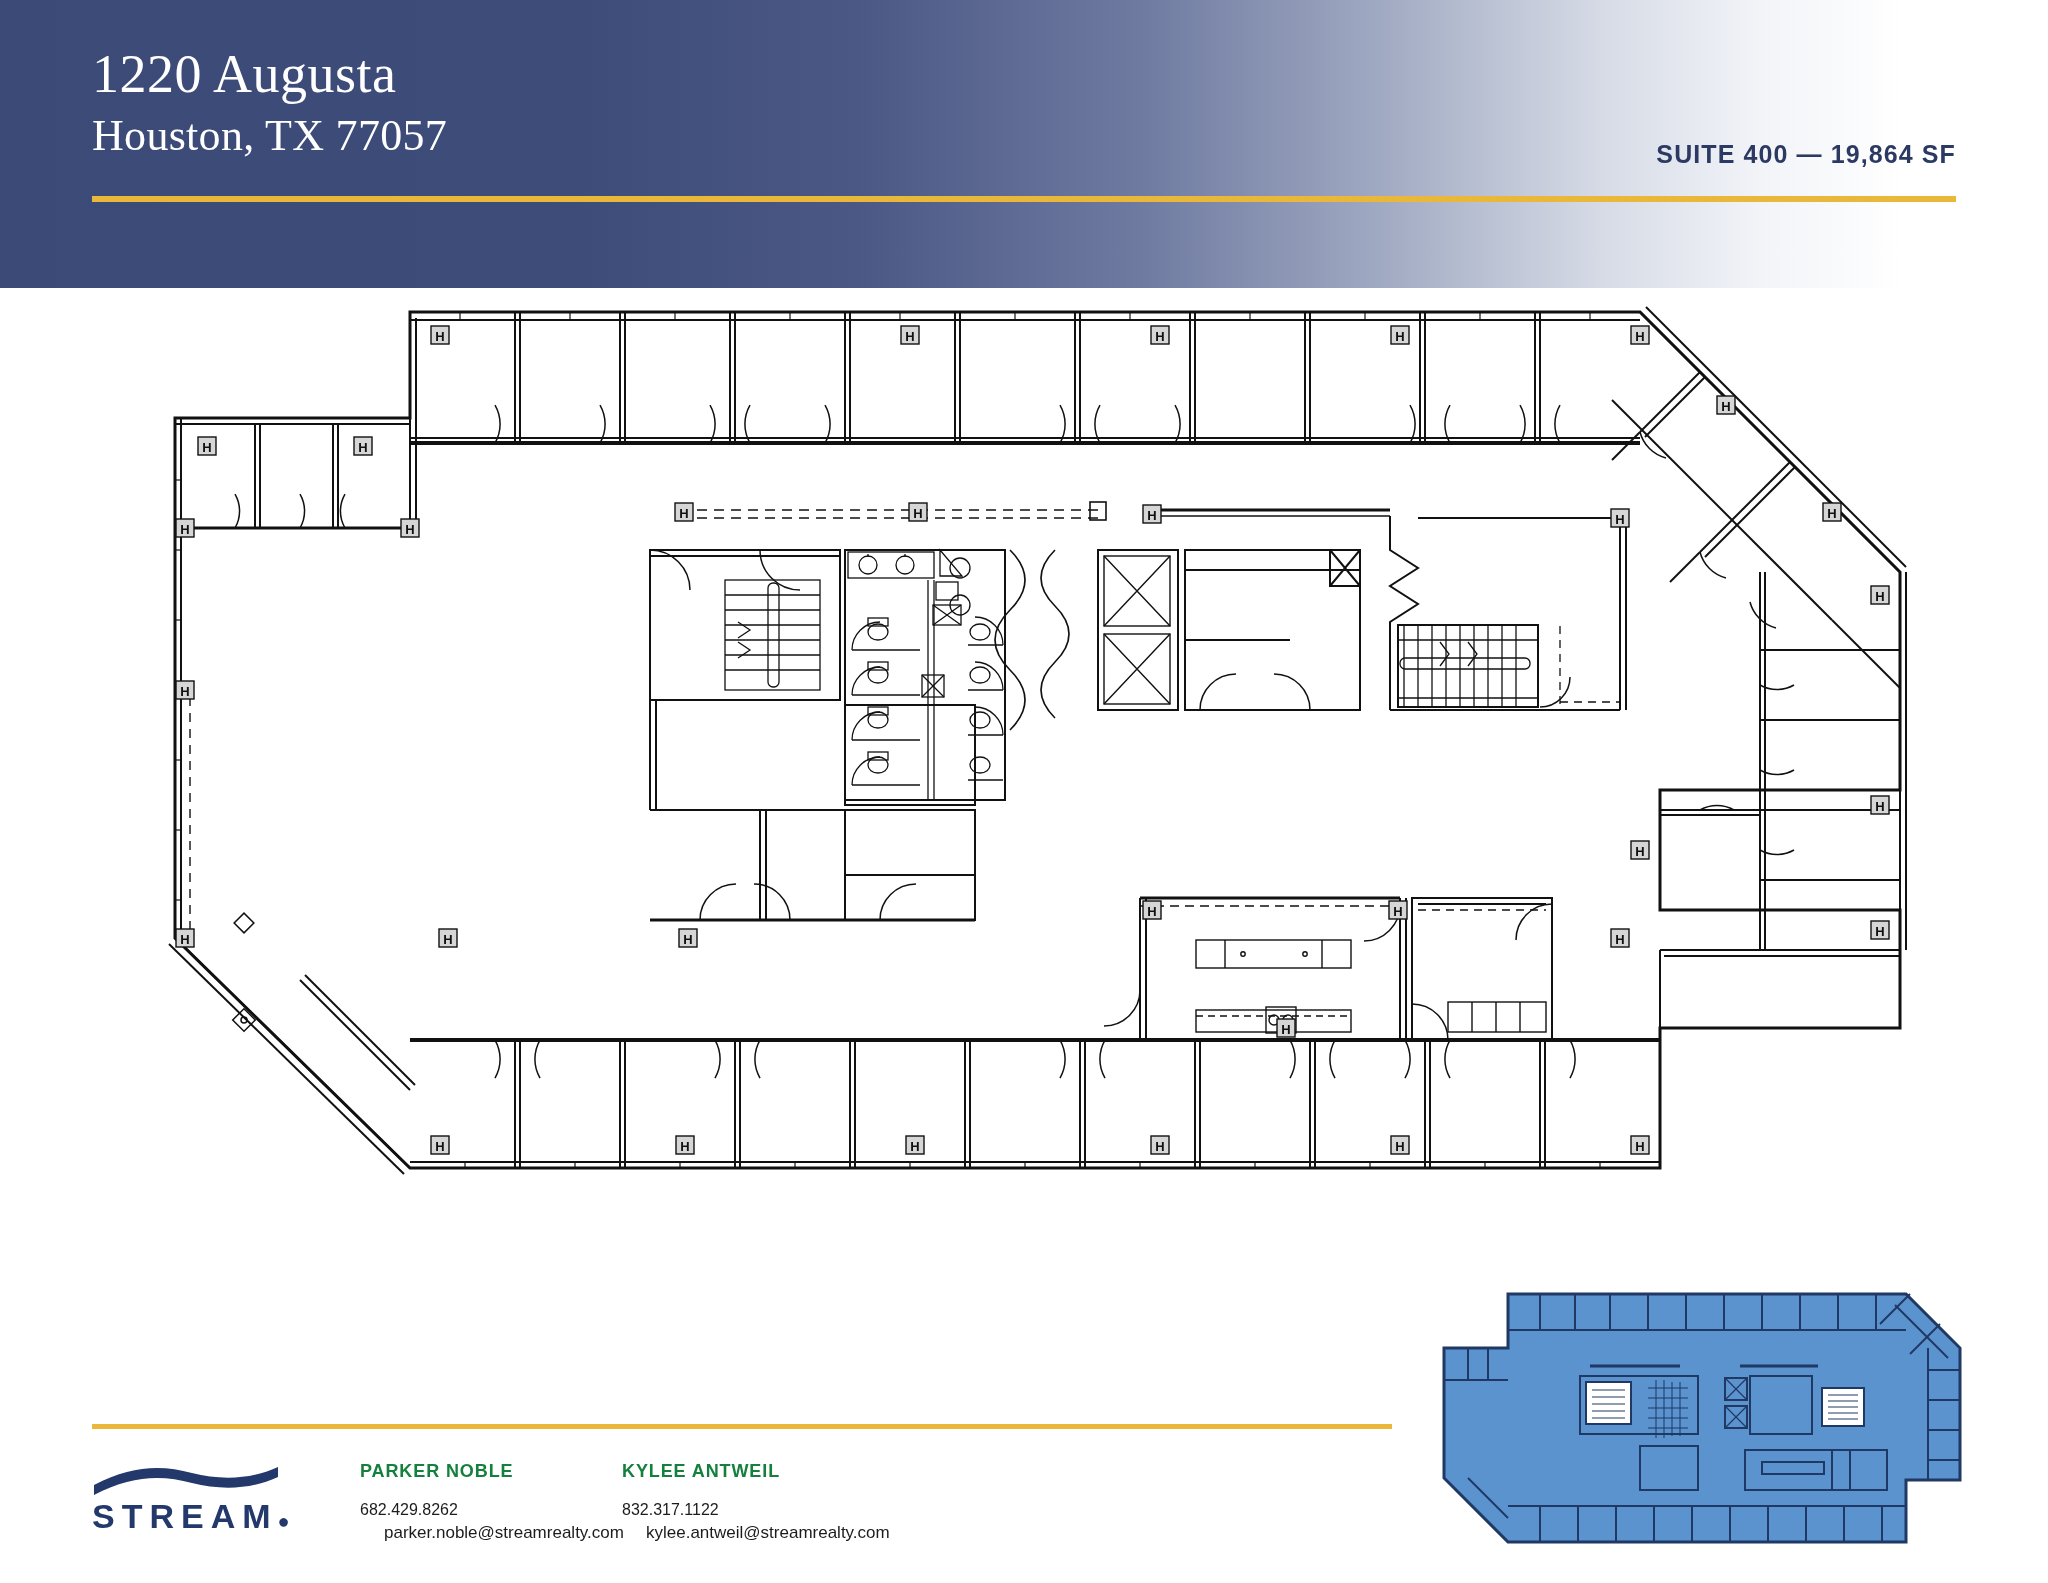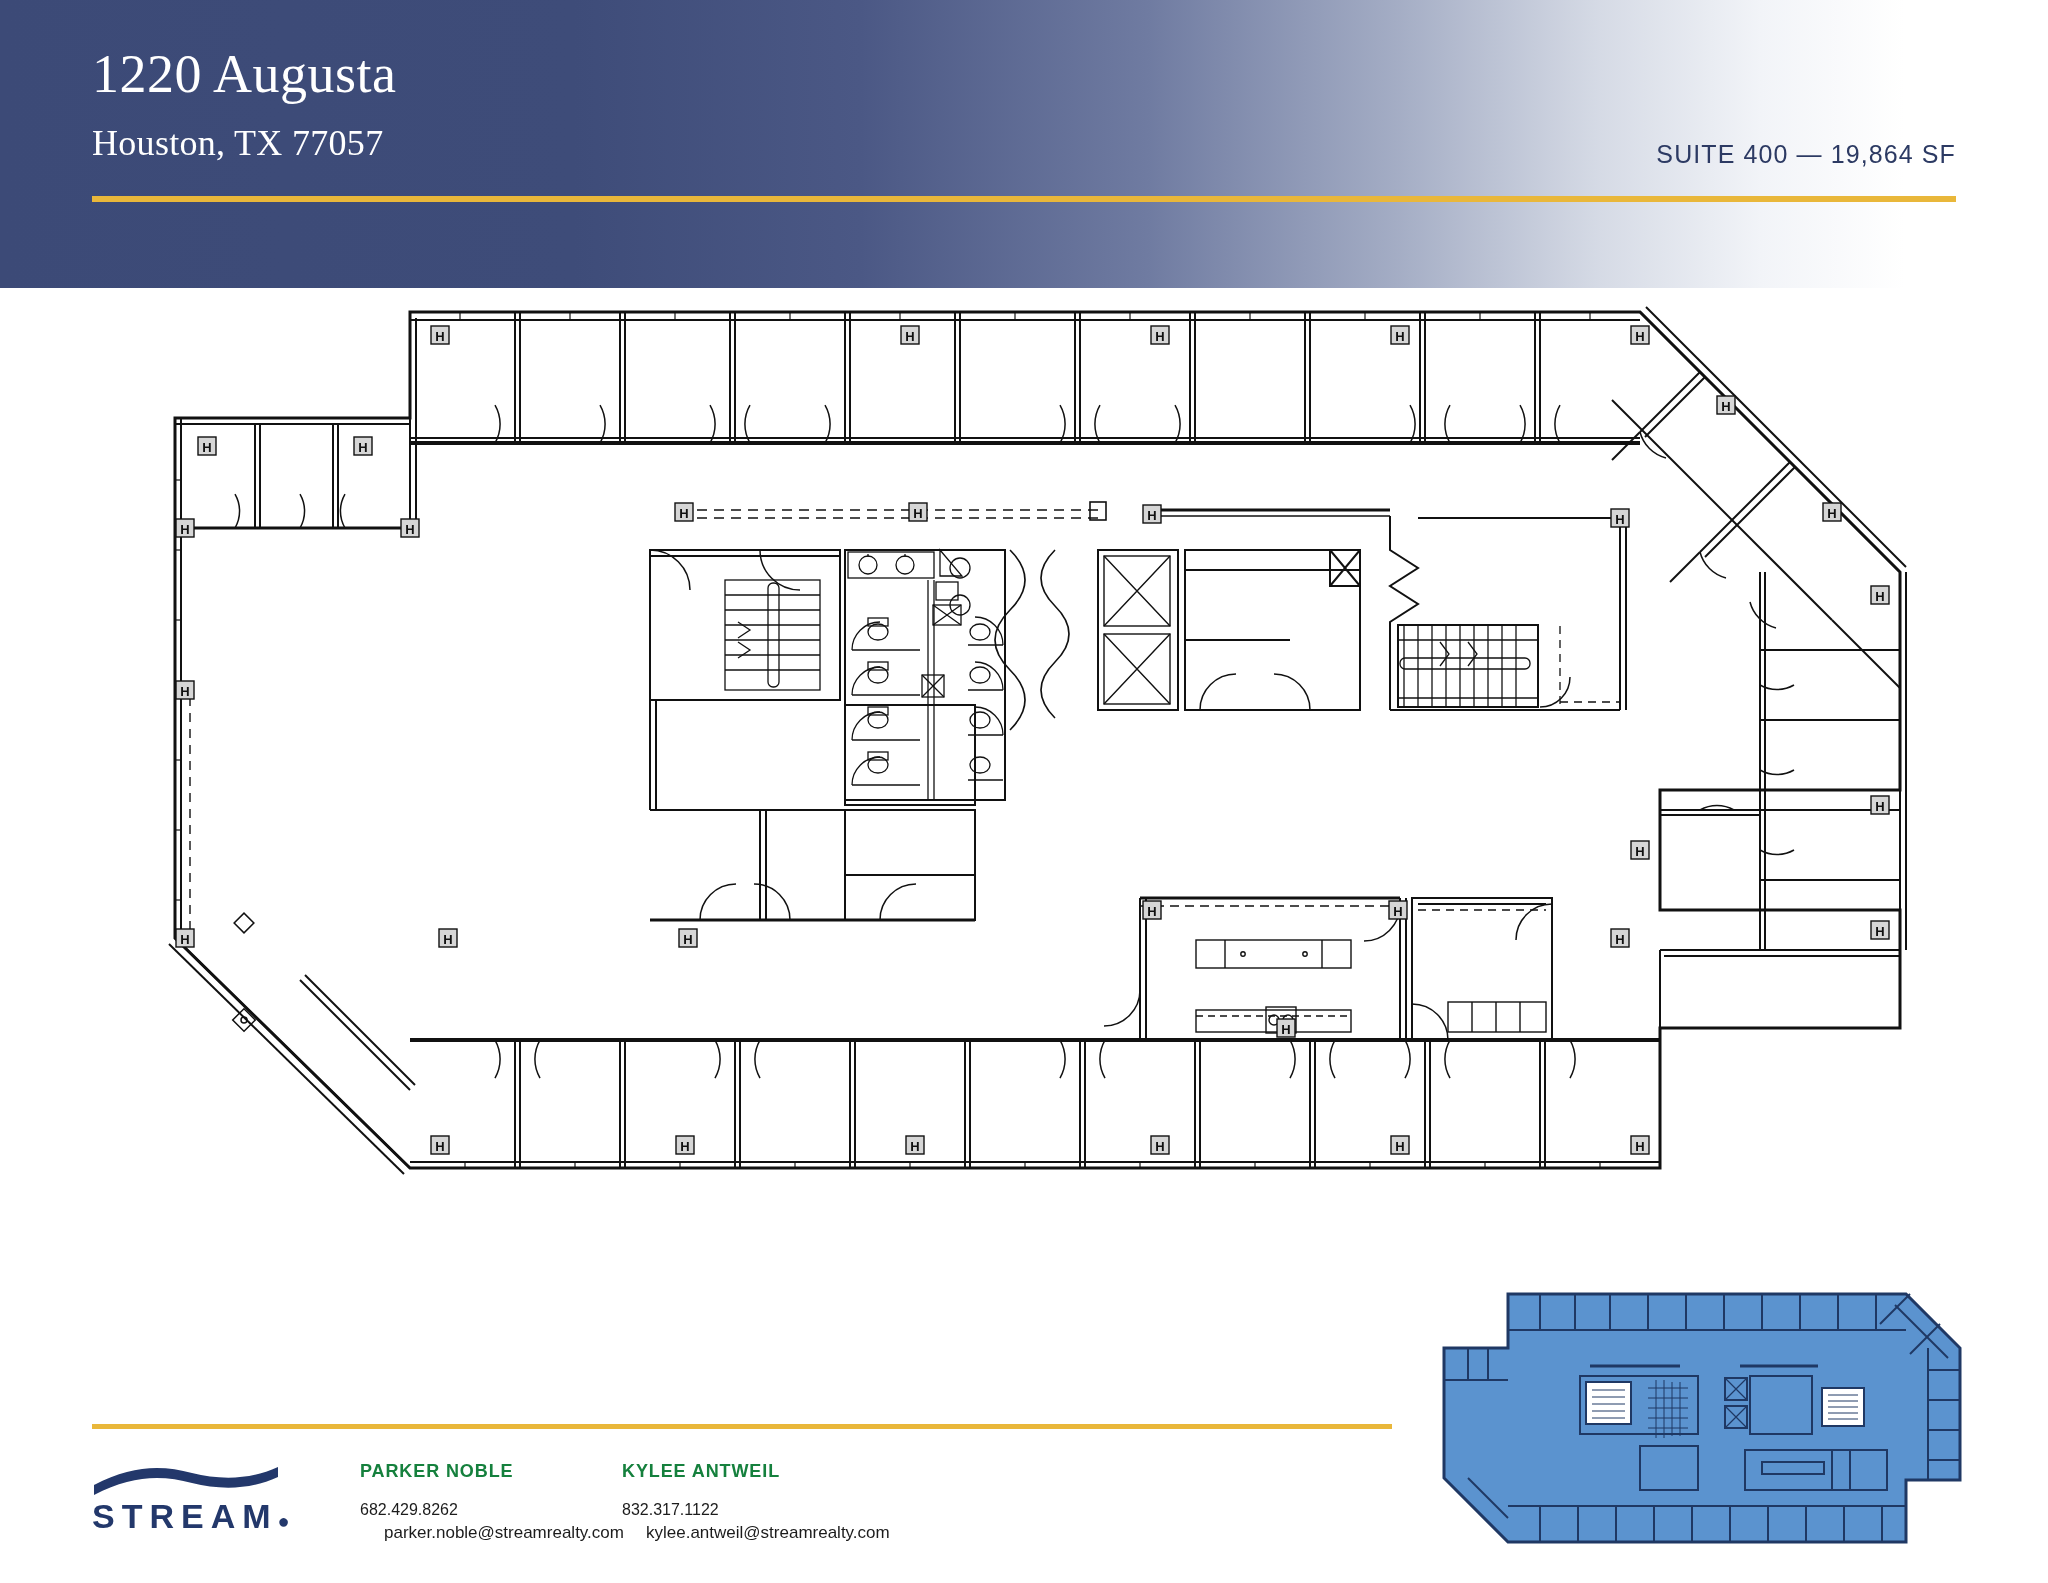--- a/index.html
+++ b/index.html
@@ -40,41 +40,41 @@
   #building-name {
     font-family: "Liberation Serif", serif;
     font-size: 54px;
     color: #ffffff;
     letter-spacing: 0.5px;
     line-height: 1.12;
     white-space: nowrap;
   }
   #building-address {
     font-family: "Liberation Serif", serif;
-    font-size: 36px;
+    font-size: 44px;
     color: #ffffff;
     letter-spacing: 0.3px;
     line-height: 1.2;
-    margin-top: 18px;
+    margin-top: 6px;
     white-space: nowrap;
   }
   #header-rule {
     position: absolute;
     left: 92px;
     top: 196px;
     width: 1864px;
     height: 6px;
     background: #e9b73a;
   }
   #suite-label {
     position: absolute;
     right: 92px;
     top: 140px;
     font-size: 25px;
-    font-weight: normal;
+    font-weight: bold;
     color: #2c3a63;
     letter-spacing: 1.1px;
     white-space: nowrap;
   }
 
   
   #plan-area {
     position: absolute;
     left: 0;
     top: 250px;

